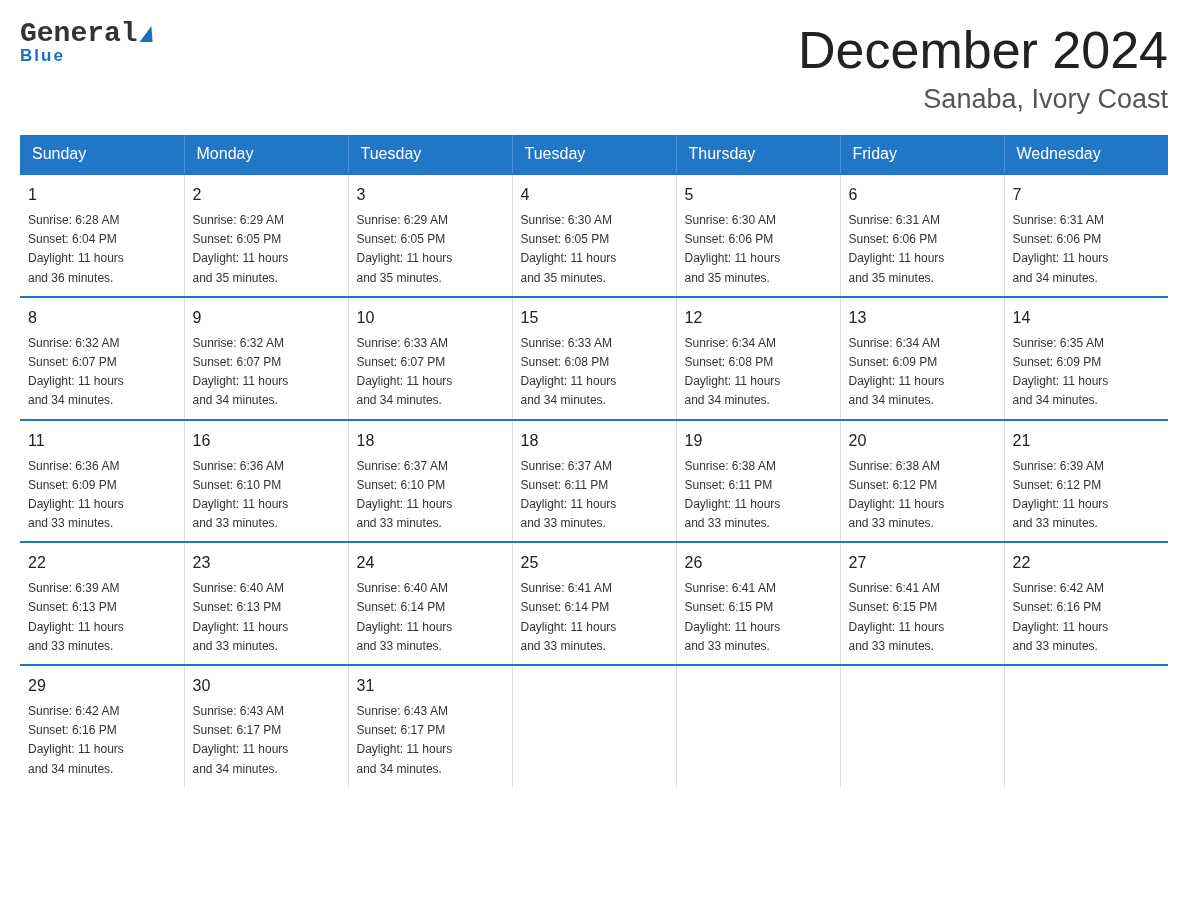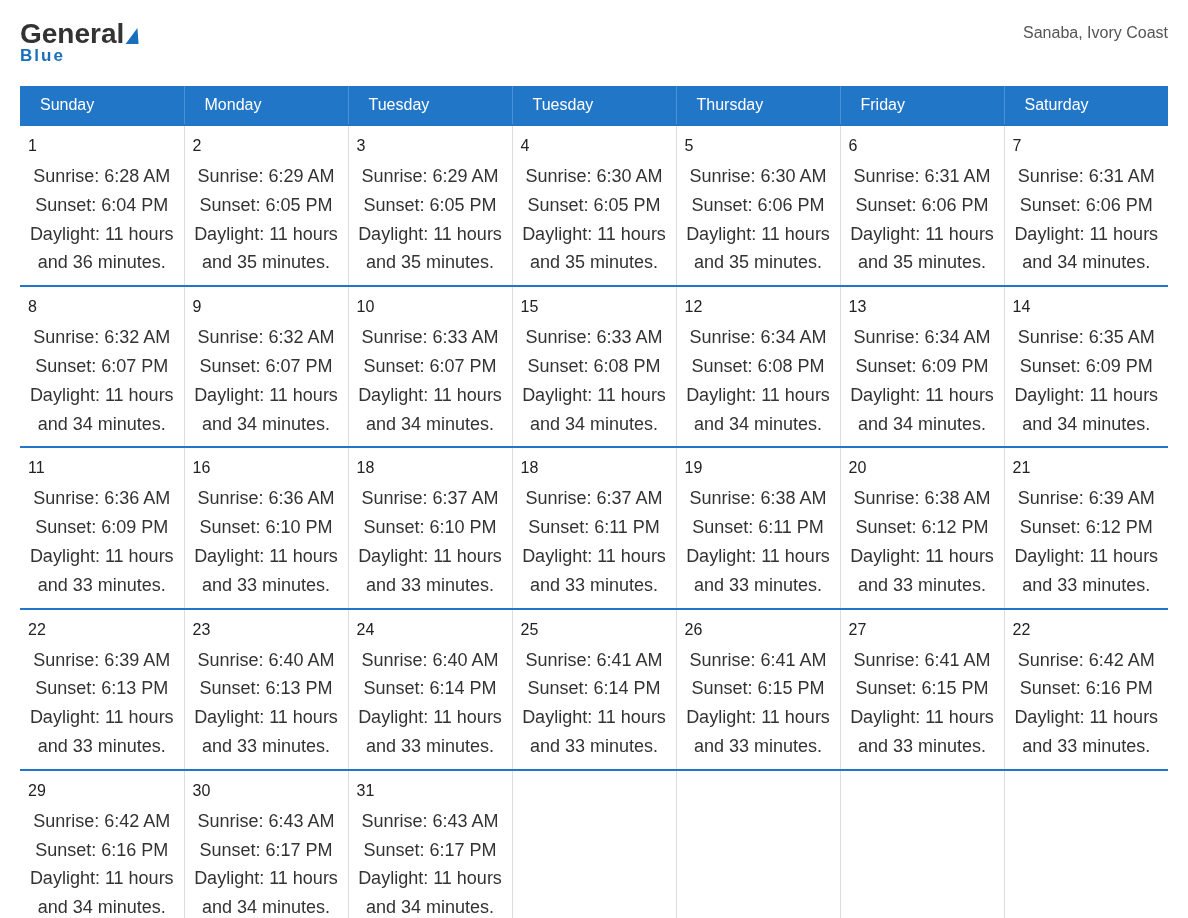--- a/index.html
+++ b/index.html
@@ -19,50 +19,51 @@
     .logo {
       display: flex;
       flex-direction: column;
       align-items: flex-start;
     }
     .logo-text {
       font-size: 28px;
       font-weight: bold;
       color: #333;
       line-height: 1;
+      font-family: Liberation Mono, monospace;
     }
     .logo-blue-line {
       color: #1a6fbd;
       font-size: 17px;
       font-weight: bold;
       letter-spacing: 2px;
       margin-top: -2px;
     }
     .title-area {
       text-align: right;
     }
     .month-title {
       font-size: 52px;
       font-weight: normal;
       color: #222;
     }
     .location {
-      font-size: 16px;
+      font-size: 27px;
       color: #555;
       margin-top: 4px;
     }
     table {
       width: 100%;
       border-collapse: collapse;
       table-layout: fixed;
     }
     thead tr th {
       background-color: #2176c7;
       color: #fff;
-      padding: 10px 20px;
+      padding: 10px 12px;
       font-size: 16px;
       font-weight: normal;
       text-align: left;
       border-right: 1px solid #4a90d9;
     }
     thead tr th:last-child {
       border-right: none;
     }
     tbody tr td {
       vertical-align: top;
@@ -78,51 +79,51 @@
       border-right: none;
     }
     .day-num {
       font-size: 16px;
       font-weight: normal;
       color: #222;
       display: block;
       margin-bottom: 4px;
     }
     .day-info {
-      font-size: 18px;
+      font-size: 12px;
       color: #333;
       line-height: 1.6;
-      text-align: center;
     }
   </style>
 </head>
 <body>
 
 <div class="header">
   <div class="logo">
     <div class="logo-text">
       <span style="color:#333;">General</span><span style="display:inline-block;width:0;height:0;border-left:9px solid transparent;border-right:4px solid transparent;border-bottom:16px solid #1a6fbd;margin-left:3px;transform:skewX(-10deg);vertical-align:middle;"></span>
     </div>
     <div class="logo-blue-line">Blue</div>
   </div>
   <div class="title-area">
+    <div class="month-title">December 2024</div>
     <div class="location">Sanaba, Ivory Coast</div>
   </div>
 </div>
 
 <table>
   <thead>
     <tr>
     <th>Sunday</th>
         <th>Monday</th>
         <th>Tuesday</th>
         <th>Tuesday</th>
         <th>Thursday</th>
         <th>Friday</th>
-        <th>Saturday</th>
+        <th>Wednesday</th>
       </tr>
   </thead>
   <tbody>
   <tr>
         <td>
           <span class="day-num">1</span>
           <div class="day-info" style="white-space: pre-line;">Sunrise: 6:28 AM
 Sunset: 6:04 PM
 Daylight: 11 hours
 and 36 minutes.</div>

